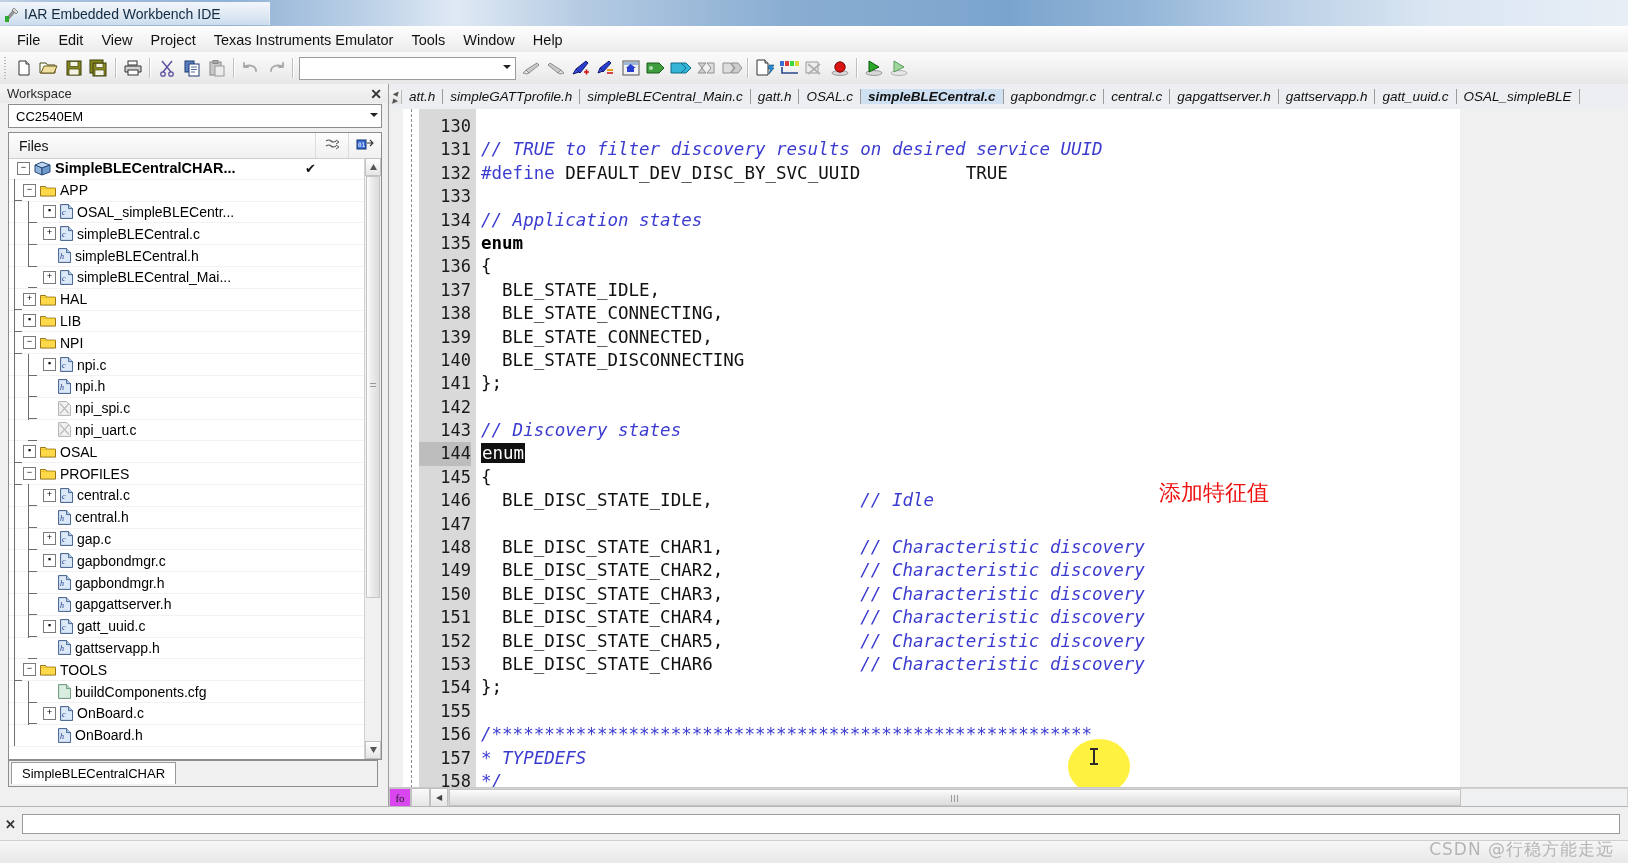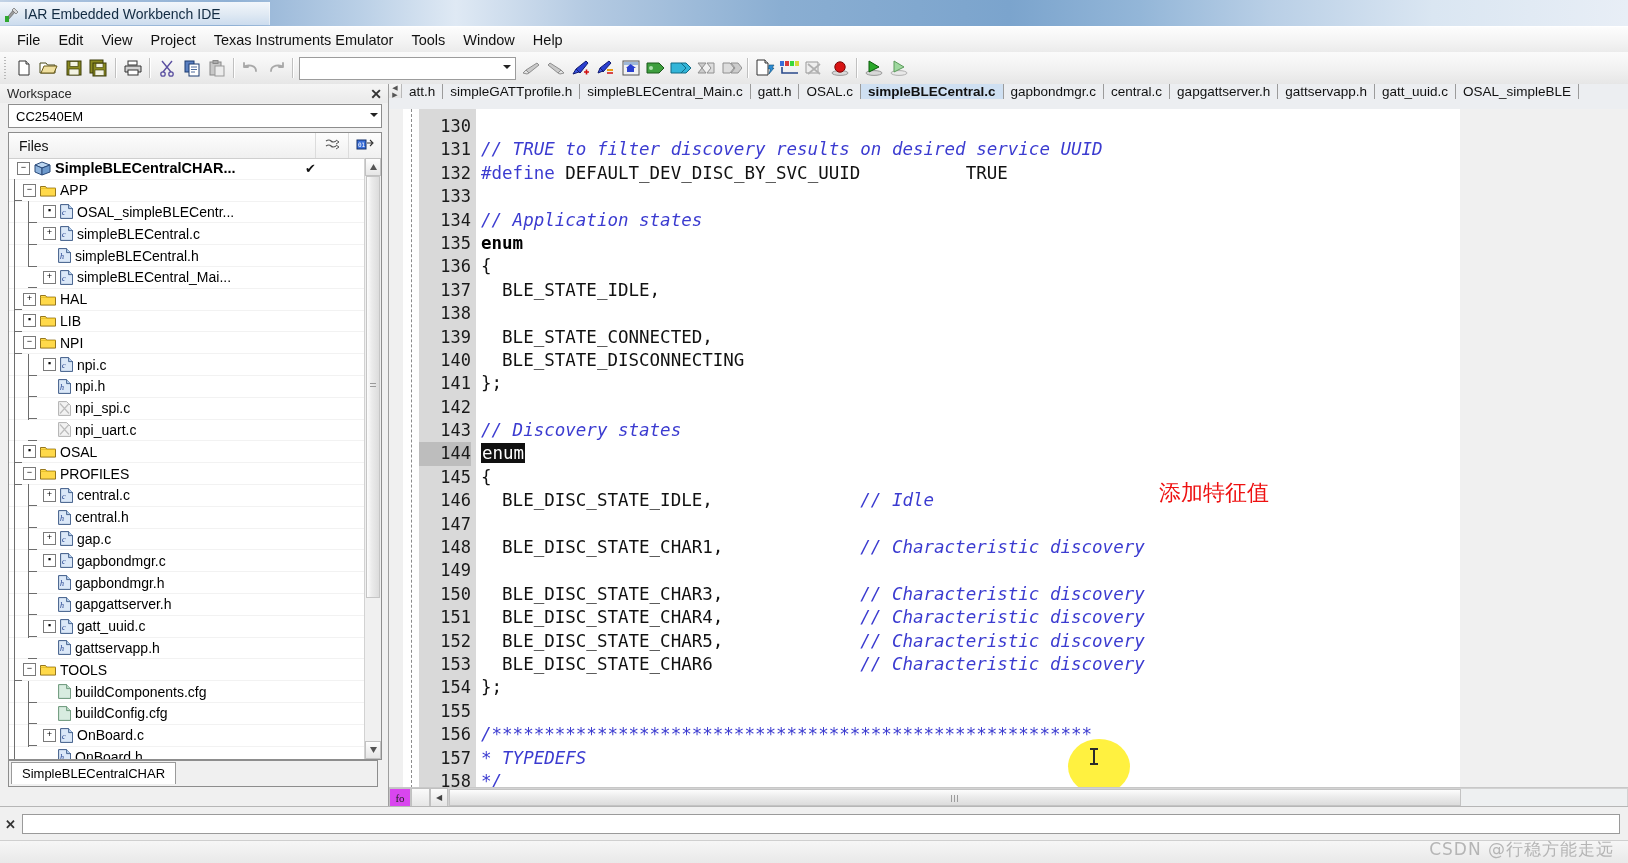--- a/index.html
+++ b/index.html
@@ -125,22 +125,22 @@
     position:absolute;left:2px;top:1px;height:21px;padding:0 10px;
     background:#fff;border:1px solid #9a9a9a;border-bottom:none;
     display:flex;align-items:center;font-size:13px;color:#000;
   }
 
   
   .editor-area{
     position:absolute;left:389px;top:84px;right:0;bottom:56px;background:#f0f0f0;
   }
   .tabbar{
-    height:25px;display:flex;align-items:flex-start;background:#eceef1;
-    border-bottom:1px solid #b0b0b0;overflow:hidden;
+    height:25px;display:flex;align-items:center;background:#eceef1;
+    border-bottom:1px solid #b0b0b0;overflow:hidden;font-style:italic;
   }
   .tab-nav{width:12px;flex:none;display:flex;flex-direction:column;justify-content:center;
     align-items:center;background:linear-gradient(to bottom,#f6f6f6,#e4e4e4);
     border-right:1px solid #b9b9b9;font-size:7px;color:#555;line-height:1;}
   .tab{
     display:flex;align-items:center;padding:0 7px;font-size:13.5px;color:#111;
     border-right:1px solid #9b9b9b;white-space:nowrap;background:#eceef1;cursor:default;
   }
   .tab.active{background:#cfe0f2;font-weight:bold;border-right:1px solid #9b9b9b;}
 
@@ -898,38 +898,20 @@
             <span class="tlabel">buildComponents.cfg</span>
           </div>
           <div class="trow">
             <span style="width:14px;display:inline-block;position:relative;">
               <span style="position:absolute;left:5px;top:-11px;bottom:-11px;width:1px;background:#6d6d6d;"></span>
             </span>
             <span style="width:20px;display:inline-block;position:relative;">
               <span style="position:absolute;left:5px;top:-11px;bottom:-11px;width:1px;background:#6d6d6d;"></span>
               <span style="position:absolute;left:5px;top:10px;width:9px;height:1px;background:#6d6d6d;"></span>
             </span>
-            <span style="width:11px;height:11px;display:inline-block;"></span>
-            <span style="width:4px;display:inline-block;"></span>
-            <span style="display:inline-flex;align-items:center;">
-              <svg width="13" height="15" viewBox="0 0 13 15">
-                <path d="M0.6 0.6h8l4 4v9.8H0.6z" fill="#d8ece0" stroke="#5a8a6a" stroke-width="0.9"></path>
-                <path d="M8.6 0.6v4h4" fill="#bcdcc8" stroke="#5a8a6a" stroke-width="0.8"></path>
-              </svg>
-            </span>
-            <span class="tlabel">buildConfig.cfg</span>
-          </div>
-          <div class="trow">
-            <span style="width:14px;display:inline-block;position:relative;">
-              <span style="position:absolute;left:5px;top:-11px;bottom:-11px;width:1px;background:#6d6d6d;"></span>
-            </span>
-            <span style="width:20px;display:inline-block;position:relative;">
-              <span style="position:absolute;left:5px;top:-11px;bottom:-11px;width:1px;background:#6d6d6d;"></span>
-              <span style="position:absolute;left:5px;top:10px;width:9px;height:1px;background:#6d6d6d;"></span>
-            </span>
             <span class="pm">+</span>
             <span style="width:4px;display:inline-block;"></span>
             <span style="display:inline-flex;align-items:center;">
               <svg width="13" height="15" viewBox="0 0 13 15">
                 <path d="M0.6 0.6h8l4 4v9.8H0.6z" fill="#dbe8f8" stroke="#2a4a7a" stroke-width="0.9"></path>
                 <path d="M8.6 0.6v4h4" fill="#b8d0ee" stroke="#2a4a7a" stroke-width="0.8"></path>
                 <text x="2" y="11" font-size="8" font-family="serif" font-style="italic" fill="#1a3a8a">c</text>
               </svg>
             </span>
             <span class="tlabel">OnBoard.c</span>
@@ -1029,32 +1011,32 @@
         <div class="dashline"></div>
         <div class="code-lines" id="code-root">
             <div class="cline"><span class="lnum">130</span><span class="ctext"></span></div>
             <div class="cline"><span class="lnum">131</span><span class="ctext"><span class="cmt">// TRUE to filter discovery results on desired service UUID</span></span></div>
             <div class="cline"><span class="lnum">132</span><span class="ctext"><span class="pp">#define</span><span> DEFAULT_DEV_DISC_BY_SVC_UUID          TRUE</span></span></div>
             <div class="cline"><span class="lnum">133</span><span class="ctext"></span></div>
             <div class="cline"><span class="lnum">134</span><span class="ctext"><span class="cmt">// Application states</span></span></div>
             <div class="cline"><span class="lnum">135</span><span class="ctext"><span class="kw">enum</span></span></div>
             <div class="cline"><span class="lnum">136</span><span class="ctext"><span>{</span></span></div>
             <div class="cline"><span class="lnum">137</span><span class="ctext"><span>  BLE_STATE_IDLE,</span></span></div>
-            <div class="cline"><span class="lnum">138</span></div>
+            <div class="cline"><span class="lnum">138</span><span class="ctext"><span>  BLE_STATE_CONNECTING,</span></span></div>
             <div class="cline"><span class="lnum">139</span><span class="ctext"><span>  BLE_STATE_CONNECTED,</span></span></div>
             <div class="cline"><span class="lnum">140</span><span class="ctext"><span>  BLE_STATE_DISCONNECTING</span></span></div>
             <div class="cline"><span class="lnum">141</span><span class="ctext"><span>};</span></span></div>
             <div class="cline"><span class="lnum">142</span><span class="ctext"></span></div>
             <div class="cline"><span class="lnum">143</span><span class="ctext"><span class="cmt">// Discovery states</span></span></div>
             <div class="cline"><span class="lnum cur-line-num">144</span><span class="ctext"><span class="sel">enum</span></span></div>
             <div class="cline"><span class="lnum">145</span><span class="ctext"><span>{</span></span></div>
             <div class="cline"><span class="lnum">146</span><span class="ctext"><span>  BLE_DISC_STATE_IDLE,</span><span class="cmt">              // Idle</span></span></div>
             <div class="cline"><span class="lnum">147</span></div>
             <div class="cline"><span class="lnum">148</span><span class="ctext"><span>  BLE_DISC_STATE_CHAR1,</span><span class="cmt">             // Characteristic discovery</span></span></div>
-            <div class="cline"><span class="lnum">149</span></div>
+            <div class="cline"><span class="lnum">149</span><span class="ctext"><span>  BLE_DISC_STATE_CHAR2,</span><span class="cmt">             // Characteristic discovery</span></span></div>
             <div class="cline"><span class="lnum">150</span><span class="ctext"><span>  BLE_DISC_STATE_CHAR3,</span><span class="cmt">             // Characteristic discovery</span></span></div>
             <div class="cline"><span class="lnum">151</span><span class="ctext"><span>  BLE_DISC_STATE_CHAR4,</span><span class="cmt">             // Characteristic discovery</span></span></div>
             <div class="cline"><span class="lnum">152</span><span class="ctext"><span>  BLE_DISC_STATE_CHAR5,</span><span class="cmt">             // Characteristic discovery</span></span></div>
             <div class="cline"><span class="lnum">153</span><span class="ctext"><span>  BLE_DISC_STATE_CHAR6</span><span class="cmt">              // Characteristic discovery</span></span></div>
             <div class="cline"><span class="lnum">154</span><span class="ctext"><span>};</span></span></div>
             <div class="cline"><span class="lnum">155</span><span class="ctext"></span></div>
             <div class="cline"><span class="lnum">156</span><span class="ctext"><span class="cmt">/*********************************************************</span></span></div>
             <div class="cline"><span class="lnum">157</span><span class="ctext"><span class="cmt">* TYPEDEFS</span></span></div>
             <div class="cline"><span class="lnum">158</span><span class="ctext"><span class="cmt">*/</span></span></div>
           </div>

